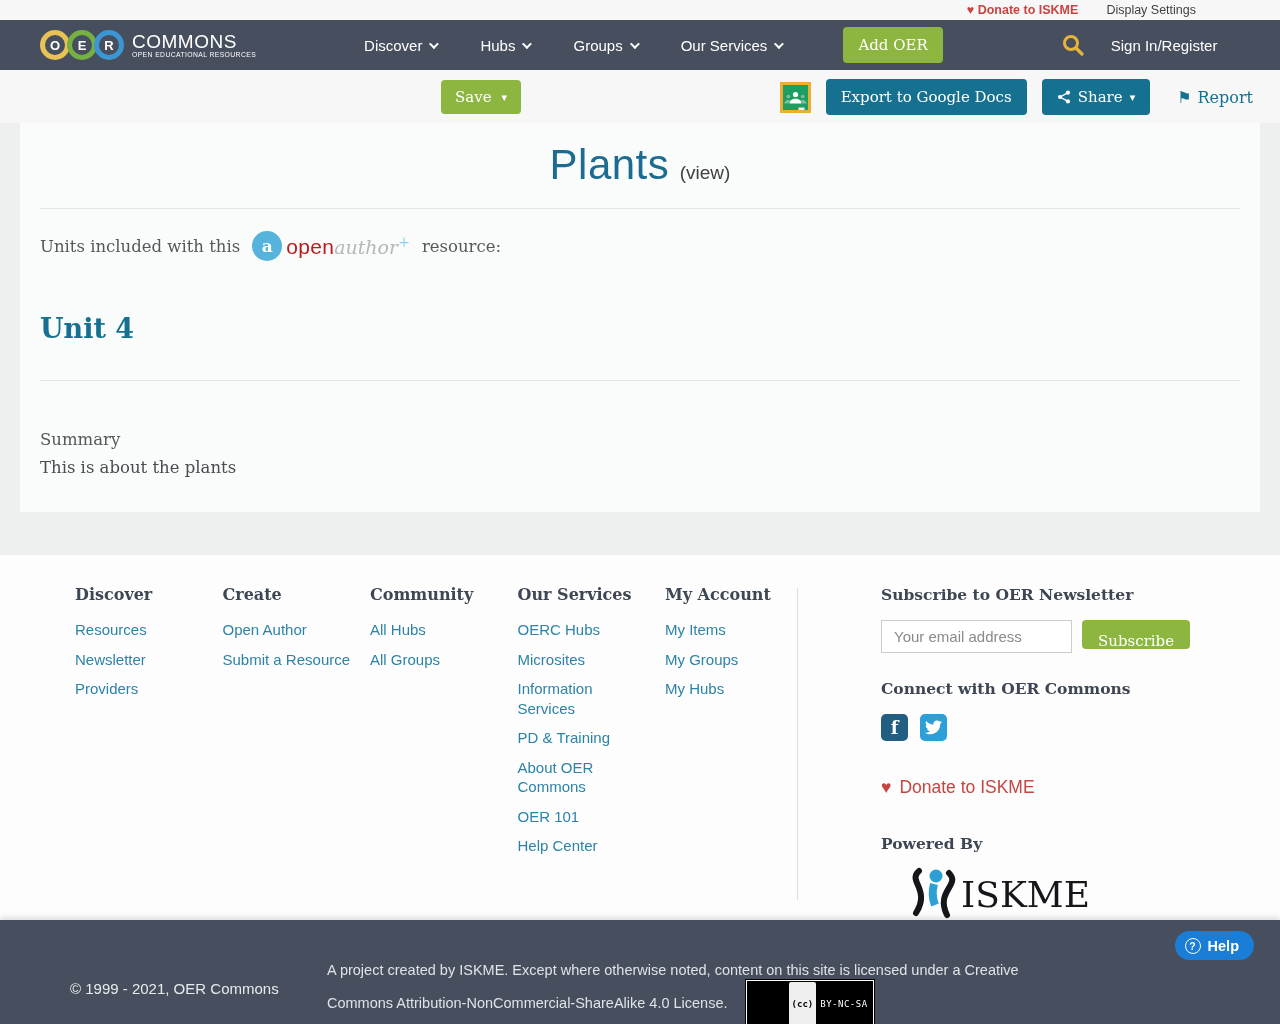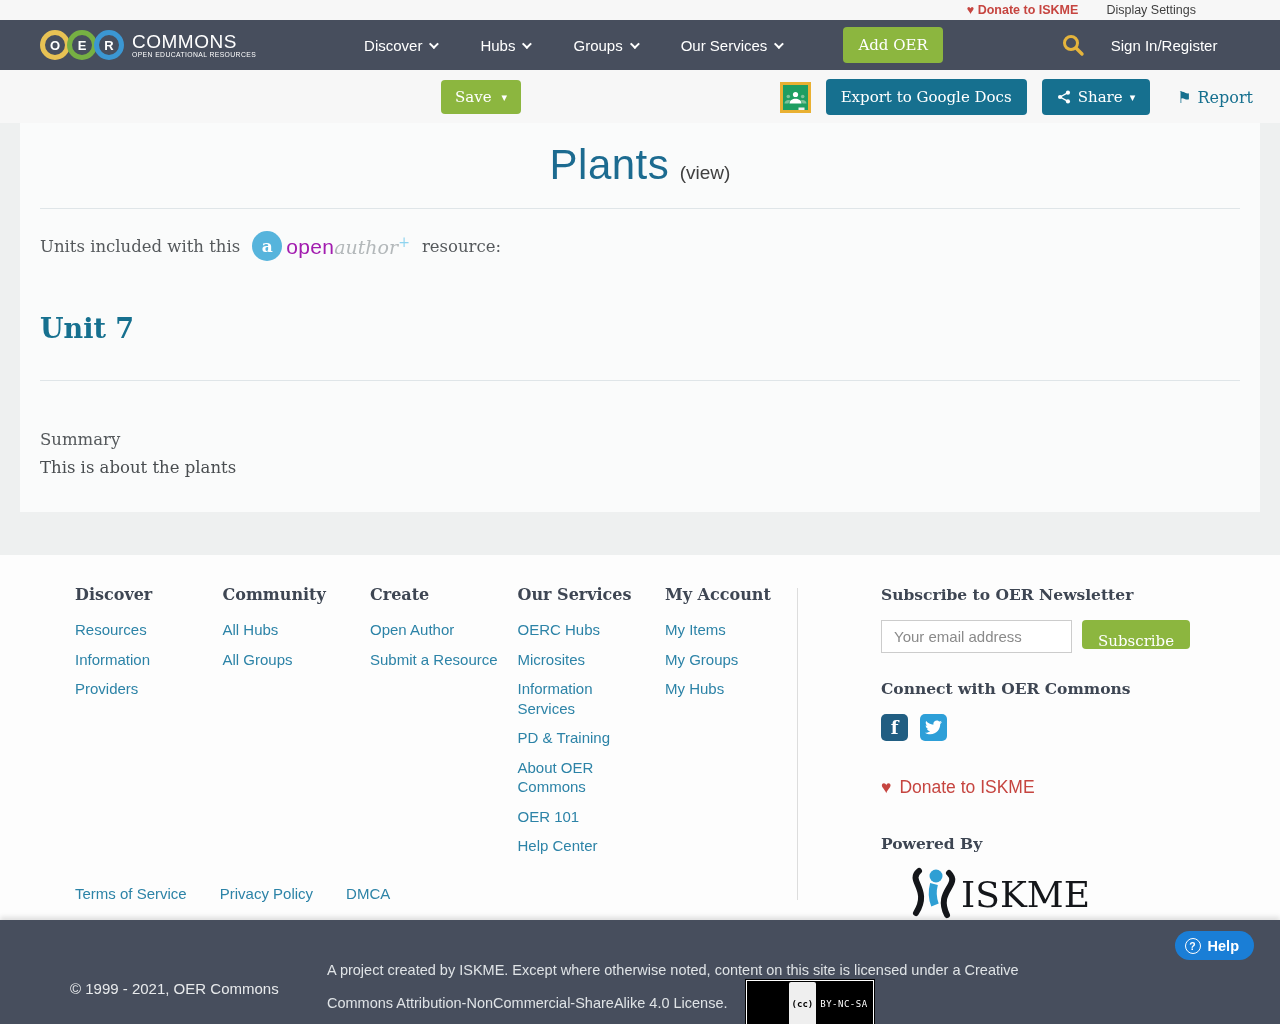--- a/index.html
+++ b/index.html
@@ -43,21 +43,21 @@
   .content-wrap { height:432px; padding:0 20px; background:#eef0f0; }
   .card { position:relative; width:1240px; height:389px; background:#fafbfb; }
   .card-title-row { position:absolute; top:18px; width:100%; text-align:center; }
   .page-title { font-size:42px; font-weight:300; color:#1c6b90; letter-spacing:.5px;margin-top:37px; }
   .view-link { font-size:19px; color:#404040; cursor:pointer; margin-left:6px; }
   .hdivider { position:absolute; left:20px; right:20px; border-top:1px solid #dfe5e8; }
   .d1 { top:85px; } .d2 { top:257px; }
   .units-row { position:absolute; top:108px; left:20px; display:flex; align-items:center; gap:12px; font-family:"DejaVu Serif","Liberation Serif",serif; font-size:16.5px; color:#55595c; }
   .oa-logo { display:flex; align-items:center; gap:4px; }
   .oa-circle { width:30px; height:30px; border-radius:50%; background:#56b4dc; color:#fff; display:flex; align-items:center; justify-content:center; font-family:"DejaVu Serif",serif; font-weight:bold; font-size:17px; }
-  .oa-open { font-family:"Liberation Sans",sans-serif; color:#a21caf; font-size:21px; letter-spacing:.3px; }
+  .oa-open { font-family:"Liberation Sans",sans-serif; color:#b91c1c; font-size:21px; letter-spacing:.3px; }
   .oa-author { font-family:"DejaVu Serif",serif; font-style:italic; color:#b3b8ba; font-size:19px; }
   .oa-plus { color:#8fd4ef; font-size:14px; vertical-align:super; }
   .unit-title { position:absolute; top:190px; left:20px; font-size:27px; font-weight:bold; color:#16708f; font-family:"DejaVu Serif","Liberation Serif",serif; }
   .summary-label { position:absolute; top:307px; left:20px; font-family:"DejaVu Serif","Liberation Serif",serif; font-size:16.5px; color:#55595c; }
   .summary-text  { position:absolute; top:335px; left:20px; font-family:"DejaVu Serif","Liberation Serif",serif; font-size:16.5px; color:#494d50; }
 
   
   .site-footer { position:relative; height:365px; background:#fdfdfd; }
   .footer-cols { position:absolute; left:75px; top:30px; display:flex; }
   .fcol { width:147.5px; }
@@ -185,44 +185,44 @@
     </div>
     <div class="hdivider d1"></div>
     <div class="units-row">
       <span>Units included with this</span>
       <span class="oa-logo">
         <span class="oa-circle">a</span>
         <span><span class="oa-open">open</span><span class="oa-author">author</span><span class="oa-plus">+</span></span>
       </span>
       <span>resource:</span>
     </div>
-    <div class="unit-title">Unit 7</div>
+    <div class="unit-title">Unit 4</div>
     <div class="hdivider d2"></div>
     <div class="summary-label">Summary</div>
     <div class="summary-text">This is about the plants</div>
   </div>
 </div>
 
 <div class="site-footer">
   <div class="footer-cols">
     <div class="fcol">
       <div class="fcol-title">Discover</div>
       <div class="flink">Resources</div>
-      <div class="flink">Information</div>
+      <div class="flink">Newsletter</div>
       <div class="flink">Providers</div>
+    </div>
+    <div class="fcol">
+      <div class="fcol-title">Create</div>
+      <div class="flink">Open Author</div>
+      <div class="flink">Submit a Resource</div>
     </div>
     <div class="fcol">
       <div class="fcol-title">Community</div>
       <div class="flink">All Hubs</div>
       <div class="flink">All Groups</div>
-    </div>
-    <div class="fcol">
-      <div class="fcol-title">Create</div>
-      <div class="flink">Open Author</div>
-      <div class="flink">Submit a Resource</div>
     </div>
     <div class="fcol">
       <div class="fcol-title">Our Services</div>
       <div class="flink">OERC Hubs</div>
       <div class="flink">Microsites</div>
       <div class="flink">Information Services</div>
       <div class="flink">PD &amp; Training</div>
       <div class="flink">About OER Commons</div>
       <div class="flink">OER 101</div>
       <div class="flink">Help Center</div>
@@ -258,25 +258,20 @@
     <div class="iskme-logo">
       <svg width="200" height="56" viewBox="0 0 200 56">
         <circle cx="33" cy="11" r="6.5" fill="#2e9fd4"></circle>
         <path d="M31 19 q-3 11 1 21" stroke="#2e9fd4" stroke-width="8" fill="none"></path>
         <path d="M16 6 C 4 16, 28 24, 13 48" stroke="#14161a" stroke-width="6" fill="none" stroke-linecap="round"></path>
         <path d="M46 8 C 58 20, 32 26, 44 50" stroke="#14161a" stroke-width="6" fill="none" stroke-linecap="round"></path>
         <text x="58" y="42" font-family="DejaVu Serif, serif" font-size="36" fill="#14161a">ISKME</text>
       </svg>
     </div>
   </div>
-  <div class="legal-row">
-    <span class="legal-link">Terms of Service</span>
-    <span class="legal-link">Privacy Policy</span>
-    <span class="legal-link">DMCA</span>
-  </div>
 </div>
 
 <div class="bottom-bar">
   <div class="copyright">© 1999 - 2021, OER Commons</div>
   <div class="license">
     <span>A project created by ISKME. Except where otherwise noted, content on this site is licensed under a Creative Commons Attribution-NonCommercial-ShareAlike 4.0 License.</span>
     <span class="cc-badge">
       <span class="cc-circ">(cc)</span>
       <span class="cc-text">BY-NC-SA</span>
     </span>

